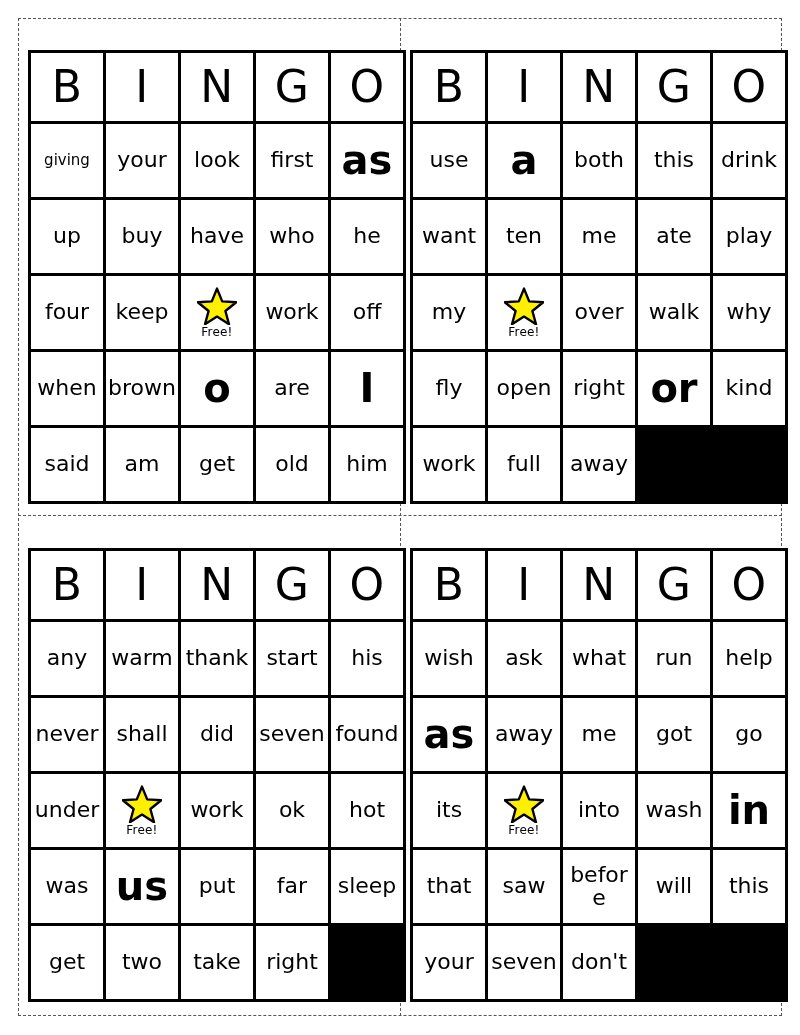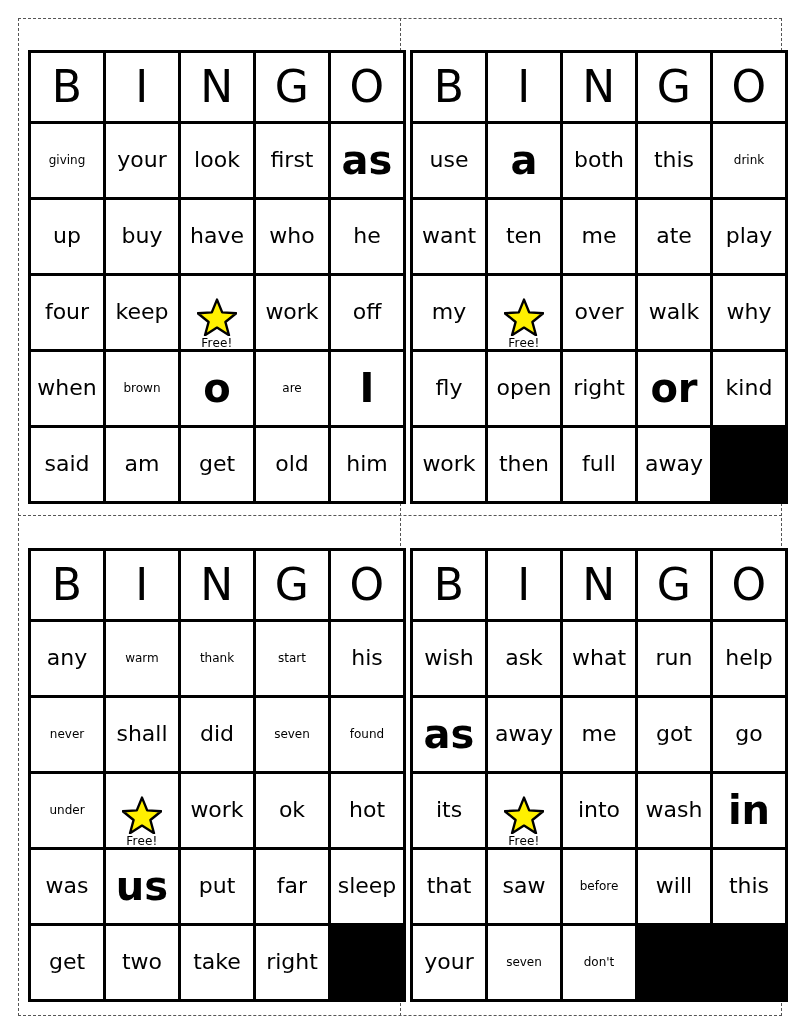--- a/index.html
+++ b/index.html
@@ -93,27 +93,27 @@
   
   .cell.header {
     font-size: 44px;
     font-weight: 400;
     letter-spacing: 0.5px;
   }
 
   
   .cell.w-xl  { font-size: 40px; font-weight: 700; }
   .cell.w-md  { font-size: 22px; font-weight: 400; }
-  .cell.w-sm  { font-size: 12px; font-weight: 400; }
-  .cell.w-xs  { font-size: 12px; font-weight: 400; }
+  .cell.w-sm  { font-size: 22px; font-weight: 400; }
+  .cell.w-xs  { font-size: 15px; font-weight: 400; }
 
   
   .cell.free {
     flex-direction: column;
-    justify-content: flex-end;
+    justify-content: center;
     gap: 1px;
   }
   .star-wrap {
     width: 40px;
     height: 38px;
     display: block;
     line-height: 0;
   }
   .star-wrap svg { display: block; width: 40px; height: 38px; }
   .free-label {
@@ -202,21 +202,20 @@
         </div>
         <div class="cell w-md">over</div>
         <div class="cell w-md">walk</div>
         <div class="cell w-md">why</div>
         <div class="cell w-md">fly</div>
         <div class="cell w-md">open</div>
         <div class="cell w-md">right</div>
         <div class="cell w-xl">or</div>
         <div class="cell w-md">kind</div>
         <div class="cell w-md">work</div>
-        <div class="cell w-md">then</div>
         <div class="cell w-md">full</div>
         <div class="cell w-md">away</div>
       </div>
   </div>
 
   <div class="card card-bl">
     <div class="grid">
         <div class="cell header">B</div>
         <div class="cell header">I</div>
         <div class="cell header">N</div>

